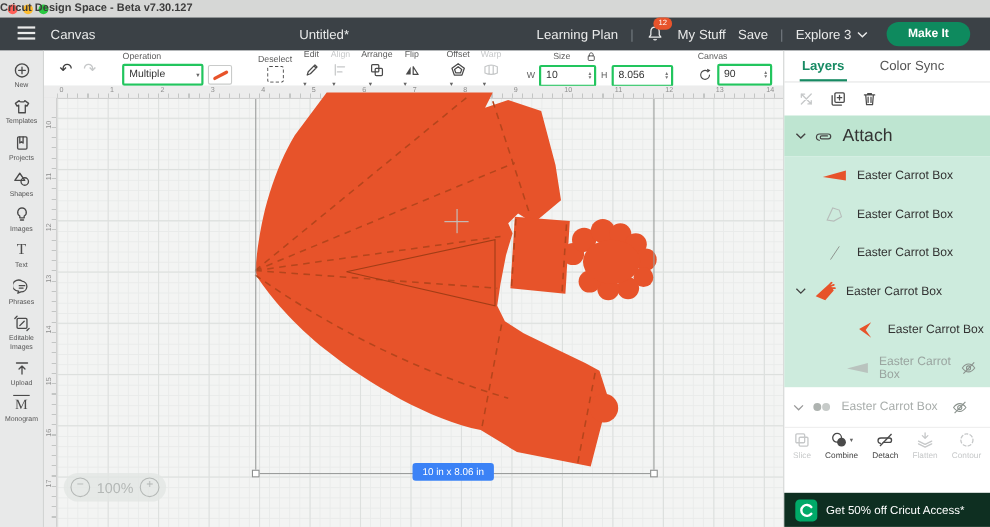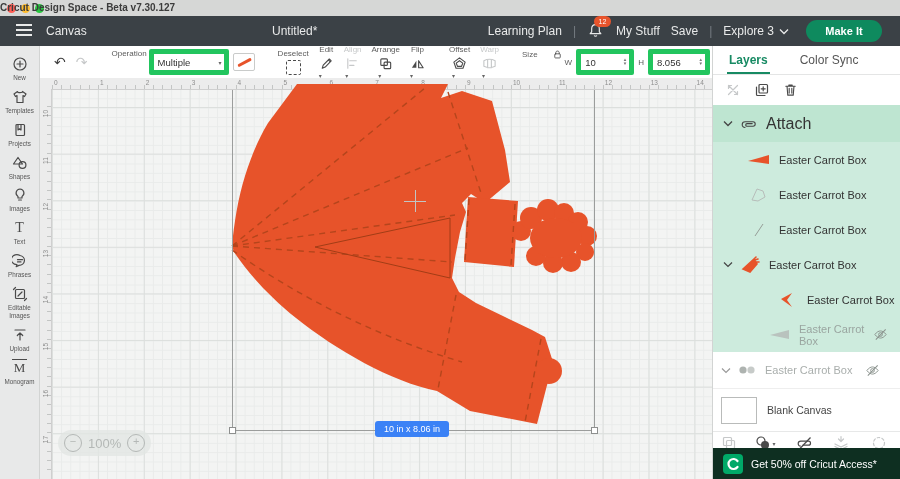--- a/index.html
+++ b/index.html
@@ -28,25 +28,25 @@
   #bell-badge{position:absolute;top:-6px;left:7px;min-width:13px;height:11px;border-radius:6px;background:var(--badge);
               color:#fff;font-size:7px;line-height:11px;text-align:center;padding:0 2px;}
   #make-it{width:76px;height:22px;border-radius:12px;background:var(--makeit);color:#fff;font-size:11px;font-weight:bold;
            display:flex;align-items:center;justify-content:center;cursor:pointer;margin-left:6px;}
   #explore{display:flex;align-items:center;gap:5px;}
 
   
   #toolbar{position:absolute;left:40px;top:46px;width:672px;height:32px;background:#fff;border-bottom:1px solid #d8dad9;
            display:flex;align-items:center;font-size:8px;color:#5c5c5c;}
   .tsep{width:1px;height:22px;background:#e0e1e1;margin:0 7px;}
-  .tgroup{display:flex;align-items:flex-start;gap:2px;margin:0 4px;}
+  .tgroup{display:flex;flex-direction:column;align-items:flex-start;gap:2px;margin:0 4px;}
   .tgroup .lab{font-size:8px;color:#5c5c5c;}
   .tgroup .ctr{display:flex;align-items:center;gap:4px;}
   .tbtn{display:flex;flex-direction:column;align-items:center;gap:2px;margin:0 5px;cursor:pointer;}
-  .valbox{display:flex;align-items:center;justify-content:space-between;border:5px solid #22c55e;border-radius:2px;
+  .valbox{display:flex;align-items:center;justify-content:space-between;border:2px solid #22c55e;border-radius:2px;
           height:16px;padding:0 2px 0 4px;font-size:9.5px;color:#333;background:#fff;}
   .steps{display:flex;flex-direction:column;line-height:4px;font-size:4.5px;color:#777;margin-left:3px;}
   #op-select{width:64px;}
   #pen-swatch{width:20px;height:16px;border:1px solid #c9cbca;border-radius:2px;position:relative;background:#fff;}
   #pen-swatch i{position:absolute;left:3px;top:7px;width:15px;height:2.5px;background:var(--orange);border-radius:2px;
                 transform:rotate(-28deg);}
   #deselect-icon{width:13px;height:13px;border:1.2px dashed #4a4a4a;border-radius:2px;}
   #more-btn{display:flex;align-items:center;gap:3px;font-size:9.5px;color:#333;margin-left:6px;cursor:pointer;}
   #undo-redo{display:flex;align-items:center;gap:10px;margin:0 6px 0 14px;font-size:14px;color:#3f3f3f;}
   #redo-icon{color:#c6c8c9;}
@@ -221,21 +221,21 @@
     </div>
     <div class="tbtn dis">
       <span class="lab">Warp</span>
       <span class="ctr"><svg width="15" height="15" viewBox="0 0 16 16">
         <path class="ic" d="M2,5 C6,3 10,3 14,5 L14,11 C10,13 6,13 2,11 Z M6,4 V12.4 M10,4 V12.4"></path>
           </svg>
         <span class="ddcaret">▾</span></span>
     </div>
     <div class="tsep"></div>
     <div class="tgroup">
-      <span class="ctr" style="gap:14px;">
+      <span class="ctr" style="gap:14px;margin-left:24px;">
         <span class="lab">Size</span>
         <svg width="11" height="11" viewBox="0 0 16 16">
           <rect class="ic" x="4" y="7" width="8" height="6" rx="1"></rect>
           <path class="ic" d="M5.5,7 V5.5 C5.5,4 6.5,3 8,3 C9.5,3 10.5,4 10.5,5.5 V7"></path>
           </svg>
       </span>
       <span class="ctr">
         <span class="lab">W</span>
         <span class="valbox" style="width:42px">
           <span>10</span>
@@ -543,24 +543,20 @@
       <span>Easter Carrot Box</span>
       <span class="eyeoff">
           <svg width="15" height="15" viewBox="0 0 16 16">
         <path d="M2,8 C4,5.2 6.3,4.2 8,4.2 C9.7,4.2 12,5.2 14,8 C12,10.8 9.7,11.8 8,11.8 C6.3,11.8 4,10.8 2,8 Z" fill="none" stroke="#8a928d" stroke-width="1"></path>
         <circle cx="8" cy="8" r="2" fill="none" stroke="#8a928d" stroke-width="1"></circle>
         <line x1="3" y1="13.5" x2="13.5" y2="2.5" stroke="#8a928d" stroke-width="1.1"></line>
           </svg>
         </span>
     </div>
 
-    <div id="blank-row">
-      <span id="blank-swatch"></span>
-      <span id="blank-label">Blank Canvas</span>
-    </div>
 
     <div id="actions">
       <div class="act dis">
         <svg width="16" height="16" viewBox="0 0 16 16">
           <rect class="ic" x="2.5" y="2.5" width="8" height="8" rx="1"></rect>
             <rect class="ic" x="5.5" y="5.5" width="8" height="8" rx="1"></rect>
           </svg>
         <span>Slice</span>
       </div>
       <div class="act">

